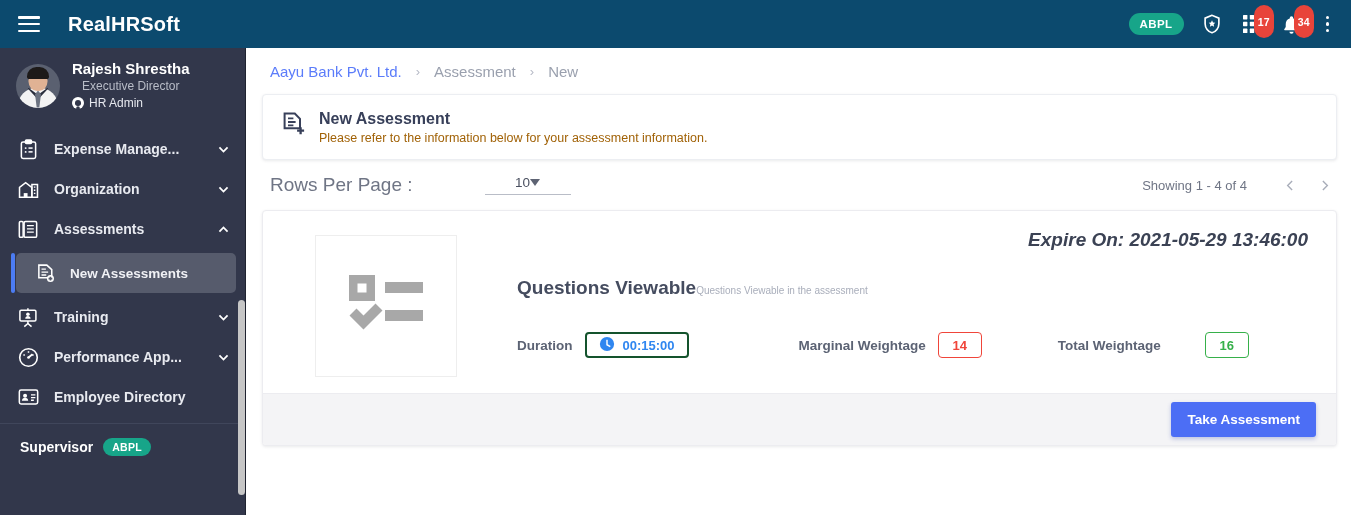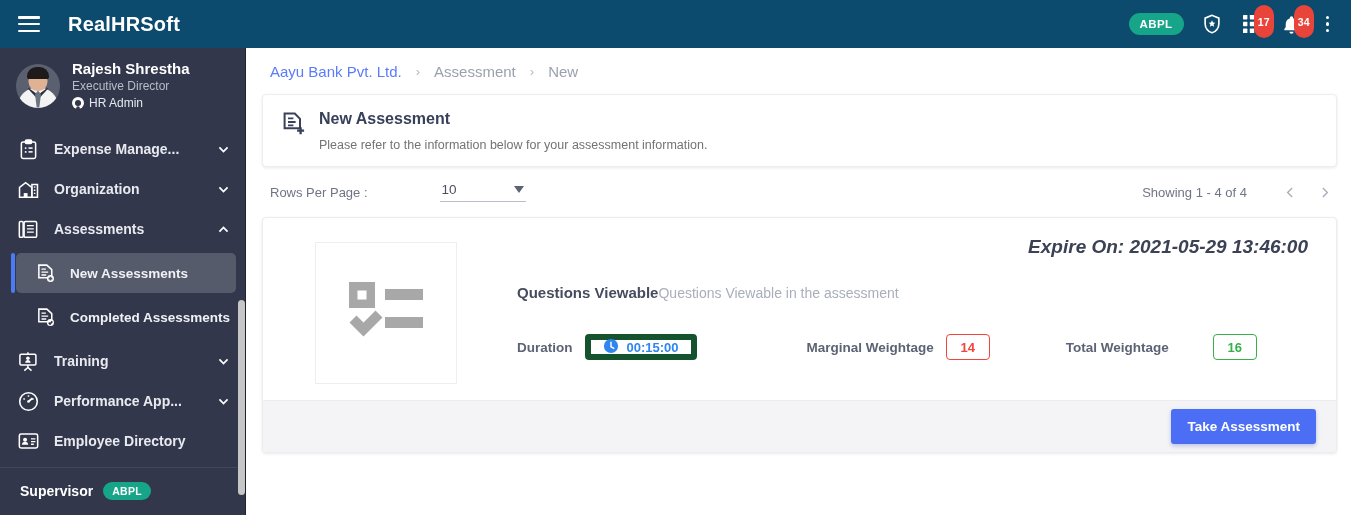--- a/index.html
+++ b/index.html
@@ -62,21 +62,21 @@
   .avatar .head { position:absolute; left:50%; top:6px; transform:translateX(-50%);
     width:19px; height:21px; border-radius:50% 50% 45% 45%; background:#e0b294; }
   .avatar .hair { position:absolute; left:50%; top:3px; transform:translateX(-50%);
     width:22px; height:12px; border-radius:11px 11px 3px 3px; background:#1d1a19; }
   .avatar .body { position:absolute; left:50%; bottom:0; transform:translateX(-50%);
     width:40px; height:20px; border-radius:18px 18px 0 0; background:#f3f3f3; }
   .avatar .tie { position:absolute; left:50%; bottom:0; transform:translateX(-50%);
     width:6px; height:17px; background:#6b7280; clip-path: polygon(50% 0,100% 22%,72% 100%,28% 100%,0 22%); }
   .avatar .collar { position:absolute; left:50%; bottom:8px; transform:translateX(-50%);
     width:20px; height:12px; background:#2b2f3d; clip-path: polygon(0 0,50% 60%,100% 0,100% 10%,50% 100%,0 10%); }
-  .pinfo { margin-left: 12px; }
+  .pinfo { margin-left: 12px; text-align: center; }
   .pname { color: #ffffff; font-size: 15px; font-weight: bold; line-height: 18px; }
   .prole { color: #b9bdc8; font-size: 12px; line-height: 17px; }
   .ptag { color: #e6e8ee; font-size: 12px; display: flex; align-items: center; gap: 5px; line-height: 16px; }
   .ptag .pi { width: 12px; height: 12px; border-radius: 50%; background: #ffffff; position: relative; flex: none; }
   .ptag .pi::after { content:""; position:absolute; left:3px; top:2.5px; width:6px; height:6px;
     border-radius:50% 50% 45% 45%; background:#32374b; box-shadow: 0 5px 0 -1.2px #32374b; }
 
   .nav { padding-top: 6px; }
   .nav-item {
     display: flex; align-items: center; height: 40px; padding: 0 16px;
@@ -125,35 +125,35 @@
   .bc-sep { color: #b6bac6; font-size: 13px; }
   .bc-cur { color: #9aa0ae; }
 
   .panel {
     margin: 0 14px 0 16px; background: #ffffff; border: 1px solid #eceef2;
     border-radius: 4px; box-shadow: 0 1px 3px rgba(40,45,60,.10);
   }
   .panel-head { display: flex; align-items: flex-start; padding: 14px 18px 12px 18px; }
   .panel-head .ico { width: 26px; height: 26px; margin-right: 12px; margin-top: 2px; flex: none; }
   .panel-title { font-size: 16px; font-weight: bold; color: #38405a; line-height: 20px; }
-  .panel-sub { font-size: 12.5px; color: #737373; line-height: 18px; margin-top: 7px; }
+  .panel-sub { font-size: 12.5px; color: #a16207; line-height: 18px; }
   .tabs { display: flex; border-top: 1px solid #edeef2; padding: 0 0 0 18px; }
   .tab {
     font-size: 13.5px; letter-spacing: .7px; color: #9aa0ae; padding: 16px 14px 13px 14px;
     cursor: pointer; border-bottom: 3px solid transparent;
   }
   .tab.active { color: #5b7cfa; border-bottom-color: #4c6ef5; }
 
   .toolbar {
     display: flex; align-items: center; height: 50px; padding: 0 14px 0 24px;
   }
-  .rpp-label { font-size: 13px; color: #6f7585; }
+  .rpp-label { font-size: 19px; color: #6f7585; }
   .rpp-select {
     margin-left: 72px; width: 86px; border-bottom: 1px solid #b9bdc7;
-    display: flex; align-items: center; justify-content: space-between;
+    display: flex; align-items: center; justify-content: center;
     padding: 0 2px 4px 2px; cursor: pointer;
   }
   .rpp-val { font-size: 13.5px; color: #4a5060; }
   .caret { width: 0; height: 0; border-left: 5.5px solid transparent;
            border-right: 5.5px solid transparent; border-top: 7px solid #5d6373; }
   .pager { margin-left: auto; display: flex; align-items: center; gap: 8px; }
   .showing { font-size: 13px; color: #6f7585; margin-right: 22px; }
   .pg-btn { width: 26px; height: 26px; display: flex; align-items: center;
             justify-content: center; cursor: pointer; color: #a8adb9; }
 
@@ -164,30 +164,30 @@
   .card-body { display: flex; padding: 24px 20px 16px 52px; position: relative; }
   .thumb {
     width: 142px; height: 142px; border: 1px solid #eeeeee; flex: none;
     display: flex; align-items: center; justify-content: center; background: #fff;
   }
   .card-right { flex: 1; padding-left: 60px; padding-top: 4px; position: relative; }
   .expire {
     position: absolute; right: 8px; top: -6px; font-size: 19px; font-weight: bold; color: #3b4254; font-style: italic;
   }
   .title-row { display: flex; align-items: baseline; margin-top: 38px; }
-  .a-title { font-size: 15px; font-weight: bold; color: #454c5f; }
-  .a-sub { font-size: 14px; color: #a9aebb; }
+  .a-title { font-size: 19px; font-weight: bold; color: #454c5f; }
+  .a-sub { font-size: 10px; color: #a9aebb; }
   .meta-row { display: flex; align-items: center; margin-top: 33px; }
   .meta-label { font-size: 13.5px; font-weight: bold; color: #5c6374; }
   .chip {
     display: inline-flex; align-items: center; justify-content: center; gap: 8px;
     border-radius: 4px; font-size: 13px; font-weight: bold;
     height: 26px; padding: 0 12px; margin-left: 12px;
   }
-  .chip.duration { border: 6px solid #14532d; color: #2f86f0; }
+  .chip.duration { border: 2px solid #14532d; color: #2f86f0; }
   .chip.red { border: 1px solid #f0453a; color: #f0453a; min-width: 44px; }
   .chip.green { border: 1px solid #36b04a; color: #36b04a; min-width: 44px; margin-left: 44px; }
   .m2 { margin-left: 110px; }
   .m3 { margin-left: 76px; }
   .card-foot {
     border-top: 1px solid #ececf0; background: #f4f4f6;
     height: 52px; display: flex; align-items: center; justify-content: flex-end;
     padding-right: 20px;
   }
   .take-btn {
@@ -320,31 +320,20 @@
         <svg width="19" height="20" viewBox="0 0 20 21" fill="none" stroke="#fff" stroke-width="1.6">
           <path d="M3 2.2h8.4L16.6 7v8.4H3z"></path>
           <path d="M5.8 6.4h4.6M5.8 9.6h7M5.8 12.6h5" stroke-width="1.4"></path>
           <circle cx="15.2" cy="16.4" r="3.7" fill="#fff" stroke="none"></circle>
           <path d="M15.2 14.4v4M13.2 16.4h4" stroke="#565b6c" stroke-width="1.7"></path>
         </svg>
       </span>
       <span>New Assessments</span>
     </div>
 
-    <div class="nav-sub">
-      <span class="ico">
-        <svg width="19" height="20" viewBox="0 0 20 21" fill="none" stroke="#fff" stroke-width="1.6">
-          <path d="M3 2.2h8.4L16.6 7v8.4H3z"></path>
-          <path d="M5.8 6.4h4.6M5.8 9.6h7M5.8 12.6h5" stroke-width="1.4"></path>
-          <circle cx="15.2" cy="16.4" r="3.7" fill="#fff" stroke="none"></circle>
-          <path d="M13.4 16.4l1.4 1.5 2.4-2.8" stroke="#32374b" stroke-width="1.7"></path>
-        </svg>
-      </span>
-      <span>Completed Assessments</span>
-    </div>
 
     <div class="nav-item">
       <span class="ico">
         <svg width="20" height="21" viewBox="0 0 21 22" fill="none" stroke="#fff" stroke-width="1.6">
           <path d="M10.4 1.3v2"></path>
           <rect x="2" y="3.3" width="16.8" height="11.4" rx="1.3"></rect>
           <path d="M10.4 14.7v2.6M10.4 17.3L6.6 20.6M10.4 17.3l3.8 3.3"></path>
           <circle cx="10.4" cy="7.6" r="1.9" fill="#fff" stroke="none"></circle>
           <path d="M7.6 12.3c0-1.8 1.3-2.9 2.8-2.9s2.8 1.1 2.8 2.9z" fill="#fff" stroke="none"></path>
         </svg>

